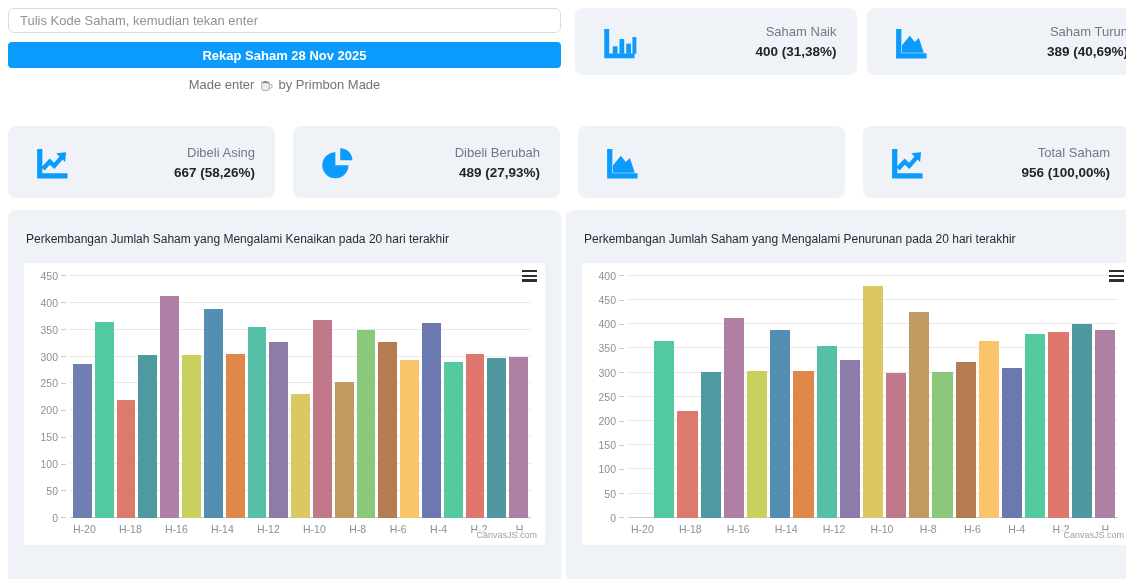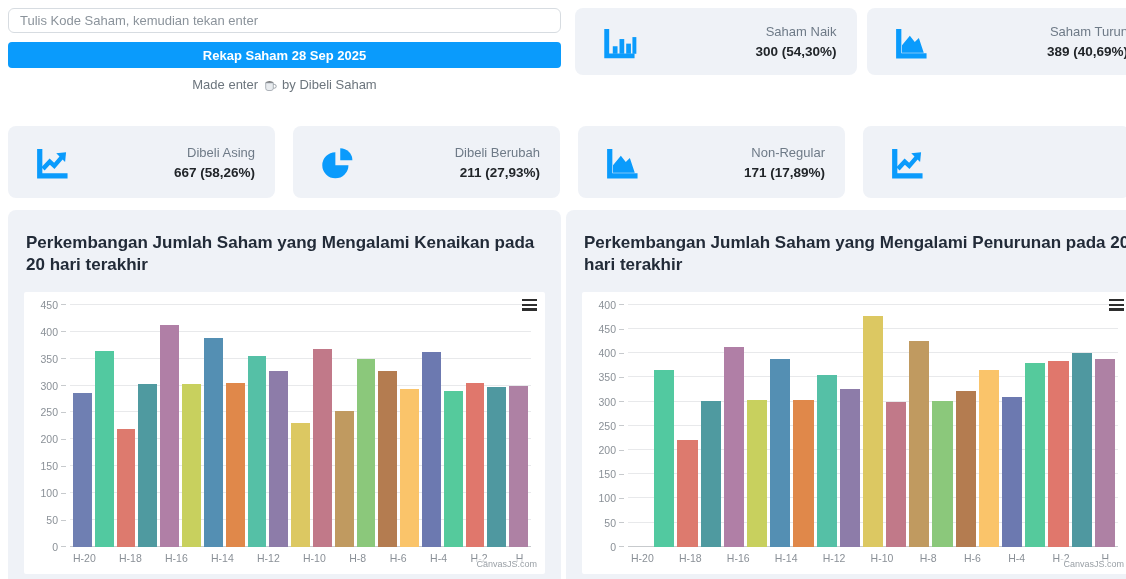--- a/index.html
+++ b/index.html
@@ -58,21 +58,21 @@
 
   
   .charts-row{margin-top:12px;display:flex;gap:5px;}
   .chart-card{
     background:var(--card-bg);border-radius:8px;height:390px;
     padding:14px 16px;
   }
   .chart-card.left{width:553px;flex:none;}
   .chart-card.right{flex:1;}
   .chart-title{
-    margin:8px 2px 15px 2px;font-size:17px;font-weight:bold;
+    margin:8px 2px 15px 2px;font-size:12px;font-weight:normal;
     color:var(--title-color);line-height:1.32;
   }
   .chart-panel{
     position:relative;background:#fff;height:282px;border-radius:2px;
   }
   .chart-menu{
     position:absolute;top:7px;right:8px;width:15px;cursor:pointer;z-index:3;
   }
   .chart-menu i{display:block;height:2.6px;background:#2e2e2e;margin:0 0 2.2px 0;}
   .plot{position:absolute;left:46px;right:14px;top:13px;bottom:27px;}
@@ -134,40 +134,40 @@
       <path d="M10.3 6.4 h1 a1.9 1.9 0 0 1 0 3.8 h-1" fill="none" stroke="#9aa1a8" stroke-width="1"></path>
     </g>
   </defs>
 </svg>
 
 <div class="page">
 
   <div class="top-row">
     <div class="left-col">
       <input class="stock-input" type="text" placeholder="Tulis Kode Saham, kemudian tekan enter" style="">
-      <button class="recap-btn">Rekap Saham 28 Sep 2025</button>
+      <button class="recap-btn">Rekap Saham 28 Nov 2025</button>
       <div class="credit">
         <span>Made enter</span>
         <svg width="14" height="14" viewBox="0 0 14 14">
             <use href="#ic-mug"></use>
           </svg>
-        <span>by Dibeli Saham</span>
+        <span>by Primbon Made</span>
       </div>
     </div>
 
     <div class="right-col">
       <div class="stat-card">
         <span class="stat-icon">
           <svg viewBox="0 0 24 22">
               <use href="#ic-column"></use>
             </svg>
           </span>
         <div class="stat-text">
           <div class="stat-label">Saham Naik</div>
-          <div class="stat-value">300 (54,30%)</div>
+          <div class="stat-value">400 (31,38%)</div>
         </div>
       </div>
       <div class="stat-card">
         <span class="stat-icon">
           <svg viewBox="0 0 24 22">
               <use href="#ic-area"></use>
             </svg>
           </span>
         <div class="stat-text">
           <div class="stat-label">Saham Turun</div>
@@ -190,40 +190,40 @@
       </div>
     </div>
     <div class="stat-card">
       <span class="stat-icon">
         <svg viewBox="0 0 24 22">
             <use href="#ic-pie"></use>
           </svg>
         </span>
       <div class="stat-text">
         <div class="stat-label">Dibeli Berubah</div>
-        <div class="stat-value">211 (27,93%)</div>
+        <div class="stat-value">489 (27,93%)</div>
       </div>
     </div>
     <div class="stat-card">
       <span class="stat-icon">
         <svg viewBox="0 0 24 22">
             <use href="#ic-area"></use>
           </svg>
         </span>
-      <div class="stat-text">
-        <div class="stat-label">Non-Regular</div>
-        <div class="stat-value">171 (17,89%)</div>
-      </div>
     </div>
     <div class="stat-card">
       <span class="stat-icon">
         <svg viewBox="0 0 24 22">
             <use href="#ic-linearrow"></use>
           </svg>
         </span>
+      <div class="stat-text">
+        <div class="stat-label">Total Saham</div>
+        <div class="stat-value">956 (100,00%)</div>
+      </div>
     </div>
   </div>
 
   <div class="charts-row">
     <div class="chart-card left">
       <h2 class="chart-title">Perkembangan Jumlah Saham yang Mengalami Kenaikan pada 20 hari terakhir</h2>
       <div class="chart-panel">
         <div class="chart-menu">
             <i></i>
             <i></i>

